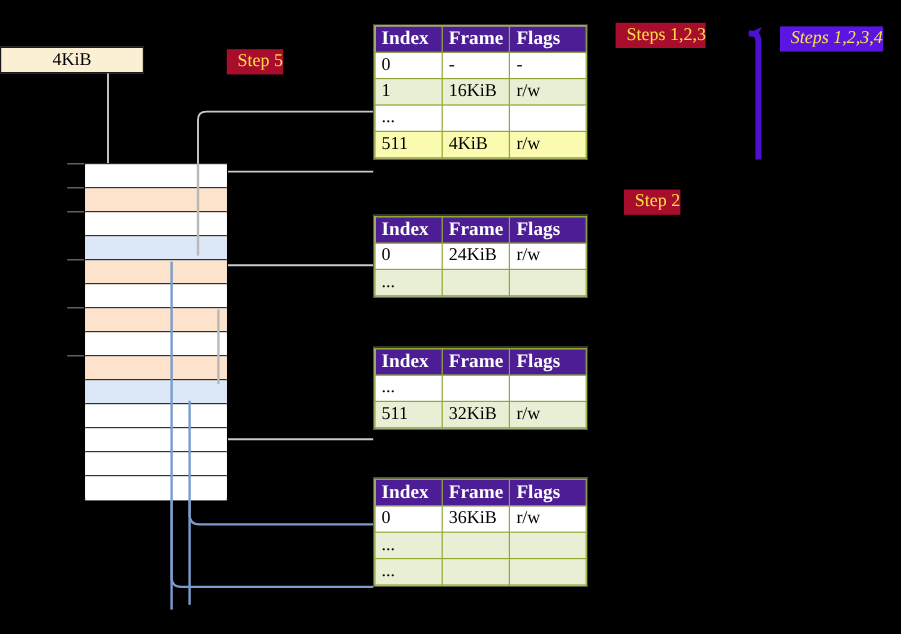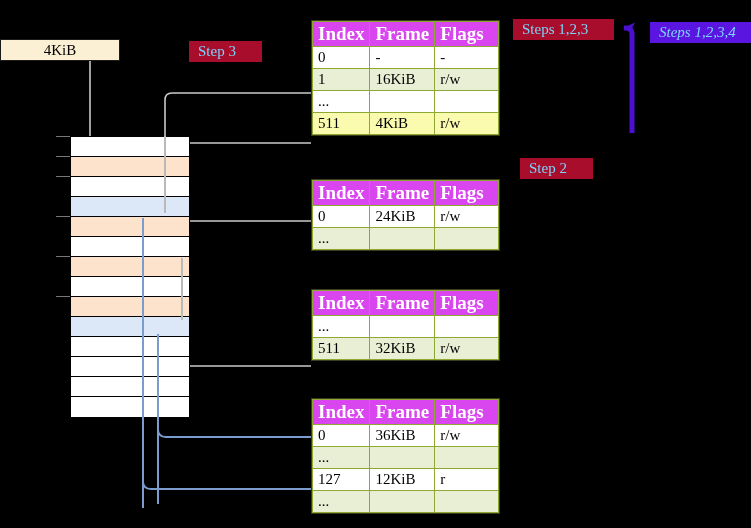--- a/index.html
+++ b/index.html
@@ -12,22 +12,22 @@
   
   .sizebox{
     left:0px;top:39px;width:120px;height:22px;
     background:#fbefd4;border:1px solid #1a1a1a;
     display:flex;align-items:center;justify-content:center;
     font-size:15px;color:#000;box-sizing:border-box;
   }
 
   
   .pill{
-    display:inline-block;padding:1px 26px 2px 9px;
-    font-size:15px;color:#7dd3fc;line-height:18px;
+    display:inline-block;padding:1px 0 2px 9px;
+    font-size:15px;color:#fde047;line-height:18px;
     white-space:nowrap;
   }
   .pill-red{background:#a80d2b;}
   .pill-blue{background:#5a16e0;}
 
   #step0{left:189px;top:41px;}
   #steps123{left:513px;top:19px;}
   #steps1234{left:650px;top:22px;font-style:italic;}
   #step4{left:520px;top:158px;}
 
@@ -60,21 +60,21 @@
     border-collapse:collapse;background:#fff;
     font-size:15px;color:#000;
   }
   .ptable table{border-collapse:collapse;}
   .ptable td,.ptable th{
     border:1px solid #8ea832;
     padding:1px 5px;height:22px;box-sizing:border-box;
     text-align:left;font-weight:normal;
   }
   .ptable th{
-    background:#d946ef;color:#ffffff;font-weight:bold;font-size:19px;
+    background:#4c1d95;color:#ffffff;font-weight:bold;font-size:16px;
   }
   .c-index{width:56px;}
   .c-frame{width:56px;margin-left:28px;}
   .c-flags{width:64px;}
   tr.alt td{background:#e9efd4;}
   tr.norm td{background:#ffffff;}
   td.hl{background:#fbfbb0 !important;}
 
   #t1{left:311px;top:20px;}
   #t2{left:311px;top:179px;}
@@ -119,21 +119,21 @@
   <path d="M 311,489 L 151,489 Q 143,489 143,481 L 143,218" stroke="#7b9ccd" stroke-width="1.8" fill="none" marker-end="url(#ah-blue-up)"></path>
 
   <path d="M 632,133 L 632,34 Q 632,28 626,28 L 624,28" stroke="#4b10d0" stroke-width="5" fill="none" stroke-linecap="butt" marker-end="url(#ah-violet)"></path>
 </svg>
 
 <div class="abs sizebox">
   <span>4KiB</span>
 </div>
 
 <div class="abs" id="step0">
-  <span class="pill pill-red">Step 3</span>
+  <span class="pill pill-red">Step 5</span>
 </div>
 <div class="abs" id="steps123">
   <span class="pill pill-red">Steps 1,2,3</span>
 </div>
 <div class="abs" id="steps1234">
   <span class="pill pill-blue">Steps 1,2,3,4</span>
 </div>
 <div class="abs" id="step4">
   <span class="pill pill-red">Step 2</span>
 </div>
@@ -260,25 +260,20 @@
         <tr class="norm">
           <td class="c-index">0</td>
           <td class="c-frame">36KiB</td>
           <td class="c-flags">r/w</td>
         </tr>
         <tr class="alt">
           <td class="c-index">...</td>
           <td class="c-frame"></td>
           <td class="c-flags"></td>
         </tr>
-        <tr class="norm">
-          <td class="c-index">127</td>
-          <td class="c-frame">12KiB</td>
-          <td class="c-flags">r</td>
-        </tr>
         <tr class="alt">
           <td class="c-index">...</td>
           <td class="c-frame"></td>
           <td class="c-flags"></td>
         </tr>
       </tbody>
     </table>
   </div>
 
 </body></html>

